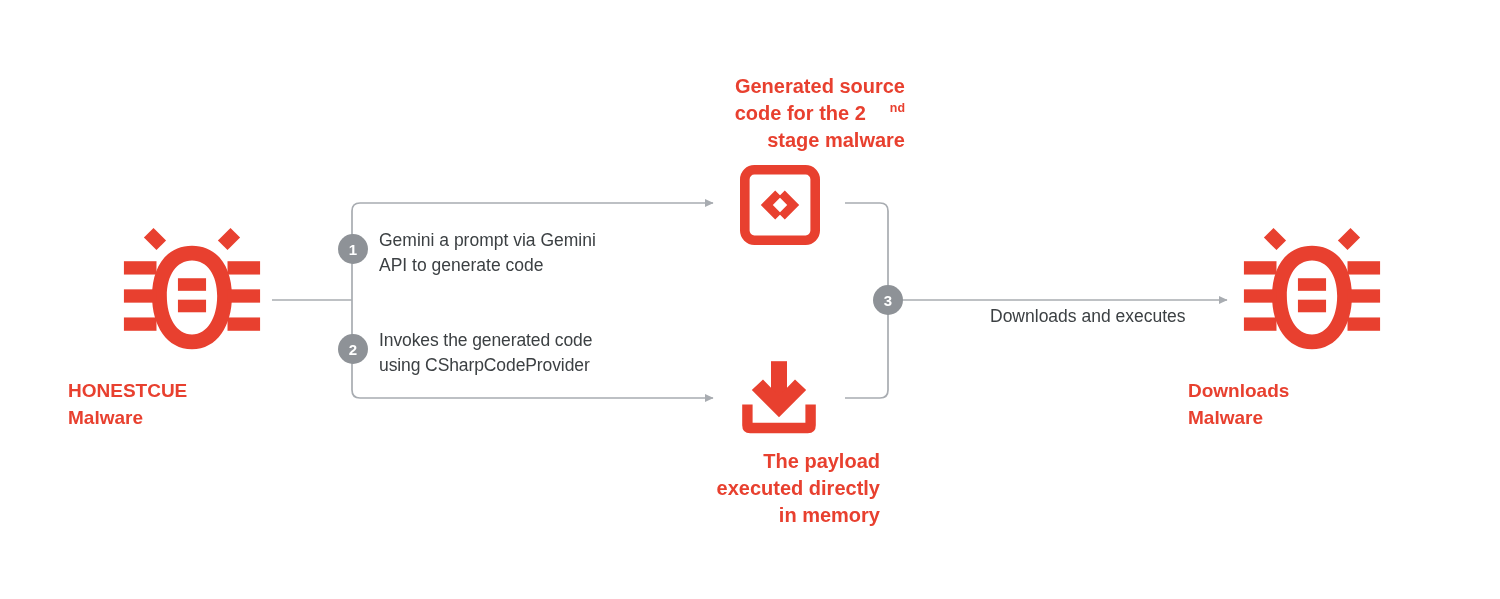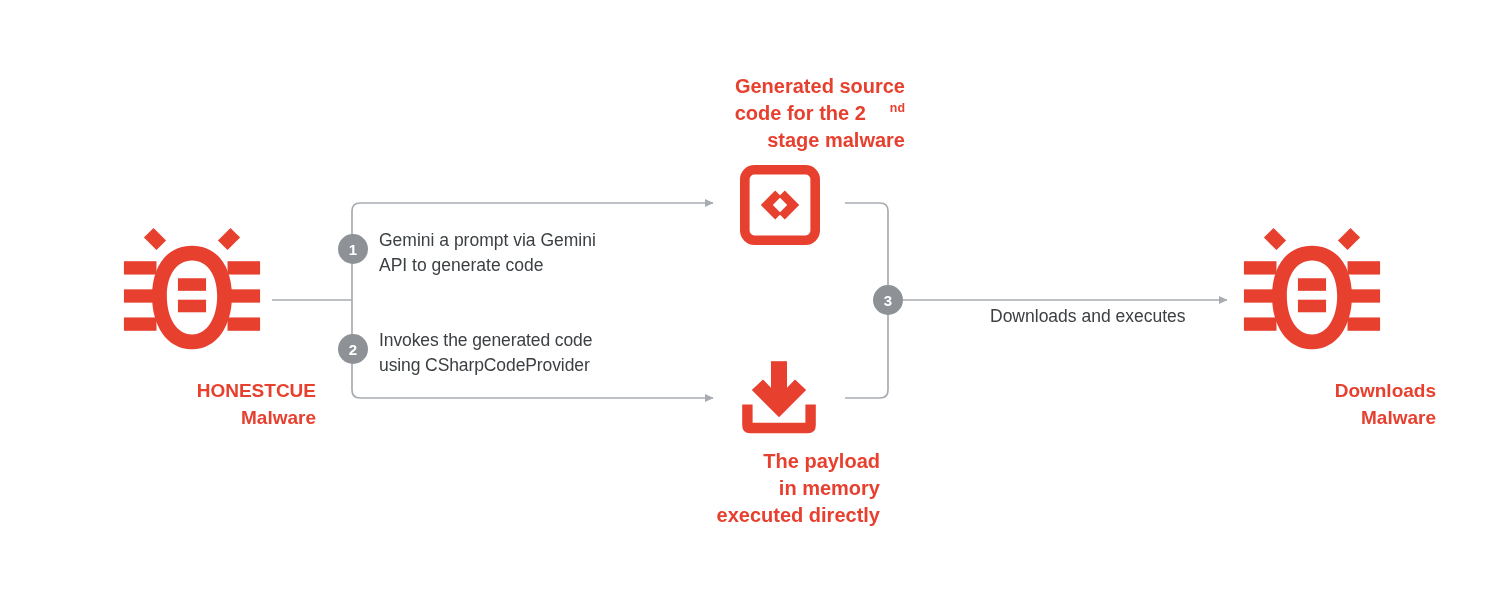--- a/index.html
+++ b/index.html
@@ -57,21 +57,21 @@
   
   .red-label {
     position: absolute;
     color: #e8402f;
     font-weight: bold;
     text-align: right;
     line-height: 27px;
   }
   .node-caption {
     position: absolute;
-    text-align: right;
+    text-align: left;
     color: #e8402f;
     font-weight: bold;
     font-size: 19px;
     line-height: 27px;
   }
   .sub-caption {
     color: #3c4043;
     font-weight: normal;
     font-size: 19px;
   }
@@ -167,22 +167,22 @@
   <div class="abs" style="left:730px; top:358px;">
     <svg width="98" height="80" viewBox="0 0 120 100">
       <rect x="50" y="4" width="20" height="46" fill="#e8402f"></rect>
       <path d="M26 40 L60 74 L94 40 L80 27 L60 47.5 L40 27 Z" fill="#e8402f"></path>
       <path d="M14 58 L14 84 Q14 94 24 94 L96 94 Q106 94 106 84 L106 58 L93 58 L93 81 L27 81 L27 58 Z" fill="#e8402f"></path>
     </svg>
   </div>
 
   <div class="red-label" style="left:630px; top:448px; width:250px; font-size:20px;">
     <div>The payload</div>
+    <div>executed directly</div>
     <div>in memory</div>
-    <div>executed directly</div>
   </div>
 
   <div class="badge" style="left:873px; top:285px;">3</div>
   <div class="edge-label" style="left:951px; top:304px;margin-left:39px;">Downloads and executes</div>
 
   <div class="abs" style="left:1238px; top:222px;">
     <svg width="148" height="148" viewBox="0 0 100 100">
       <g fill="#e8402f">
         <path d="M24 4 L32.5 12.5 L26 19 L17.5 10.5 Z"></path>
         <path d="M76 4 L67.5 12.5 L74 19 L82.5 10.5 Z"></path>

